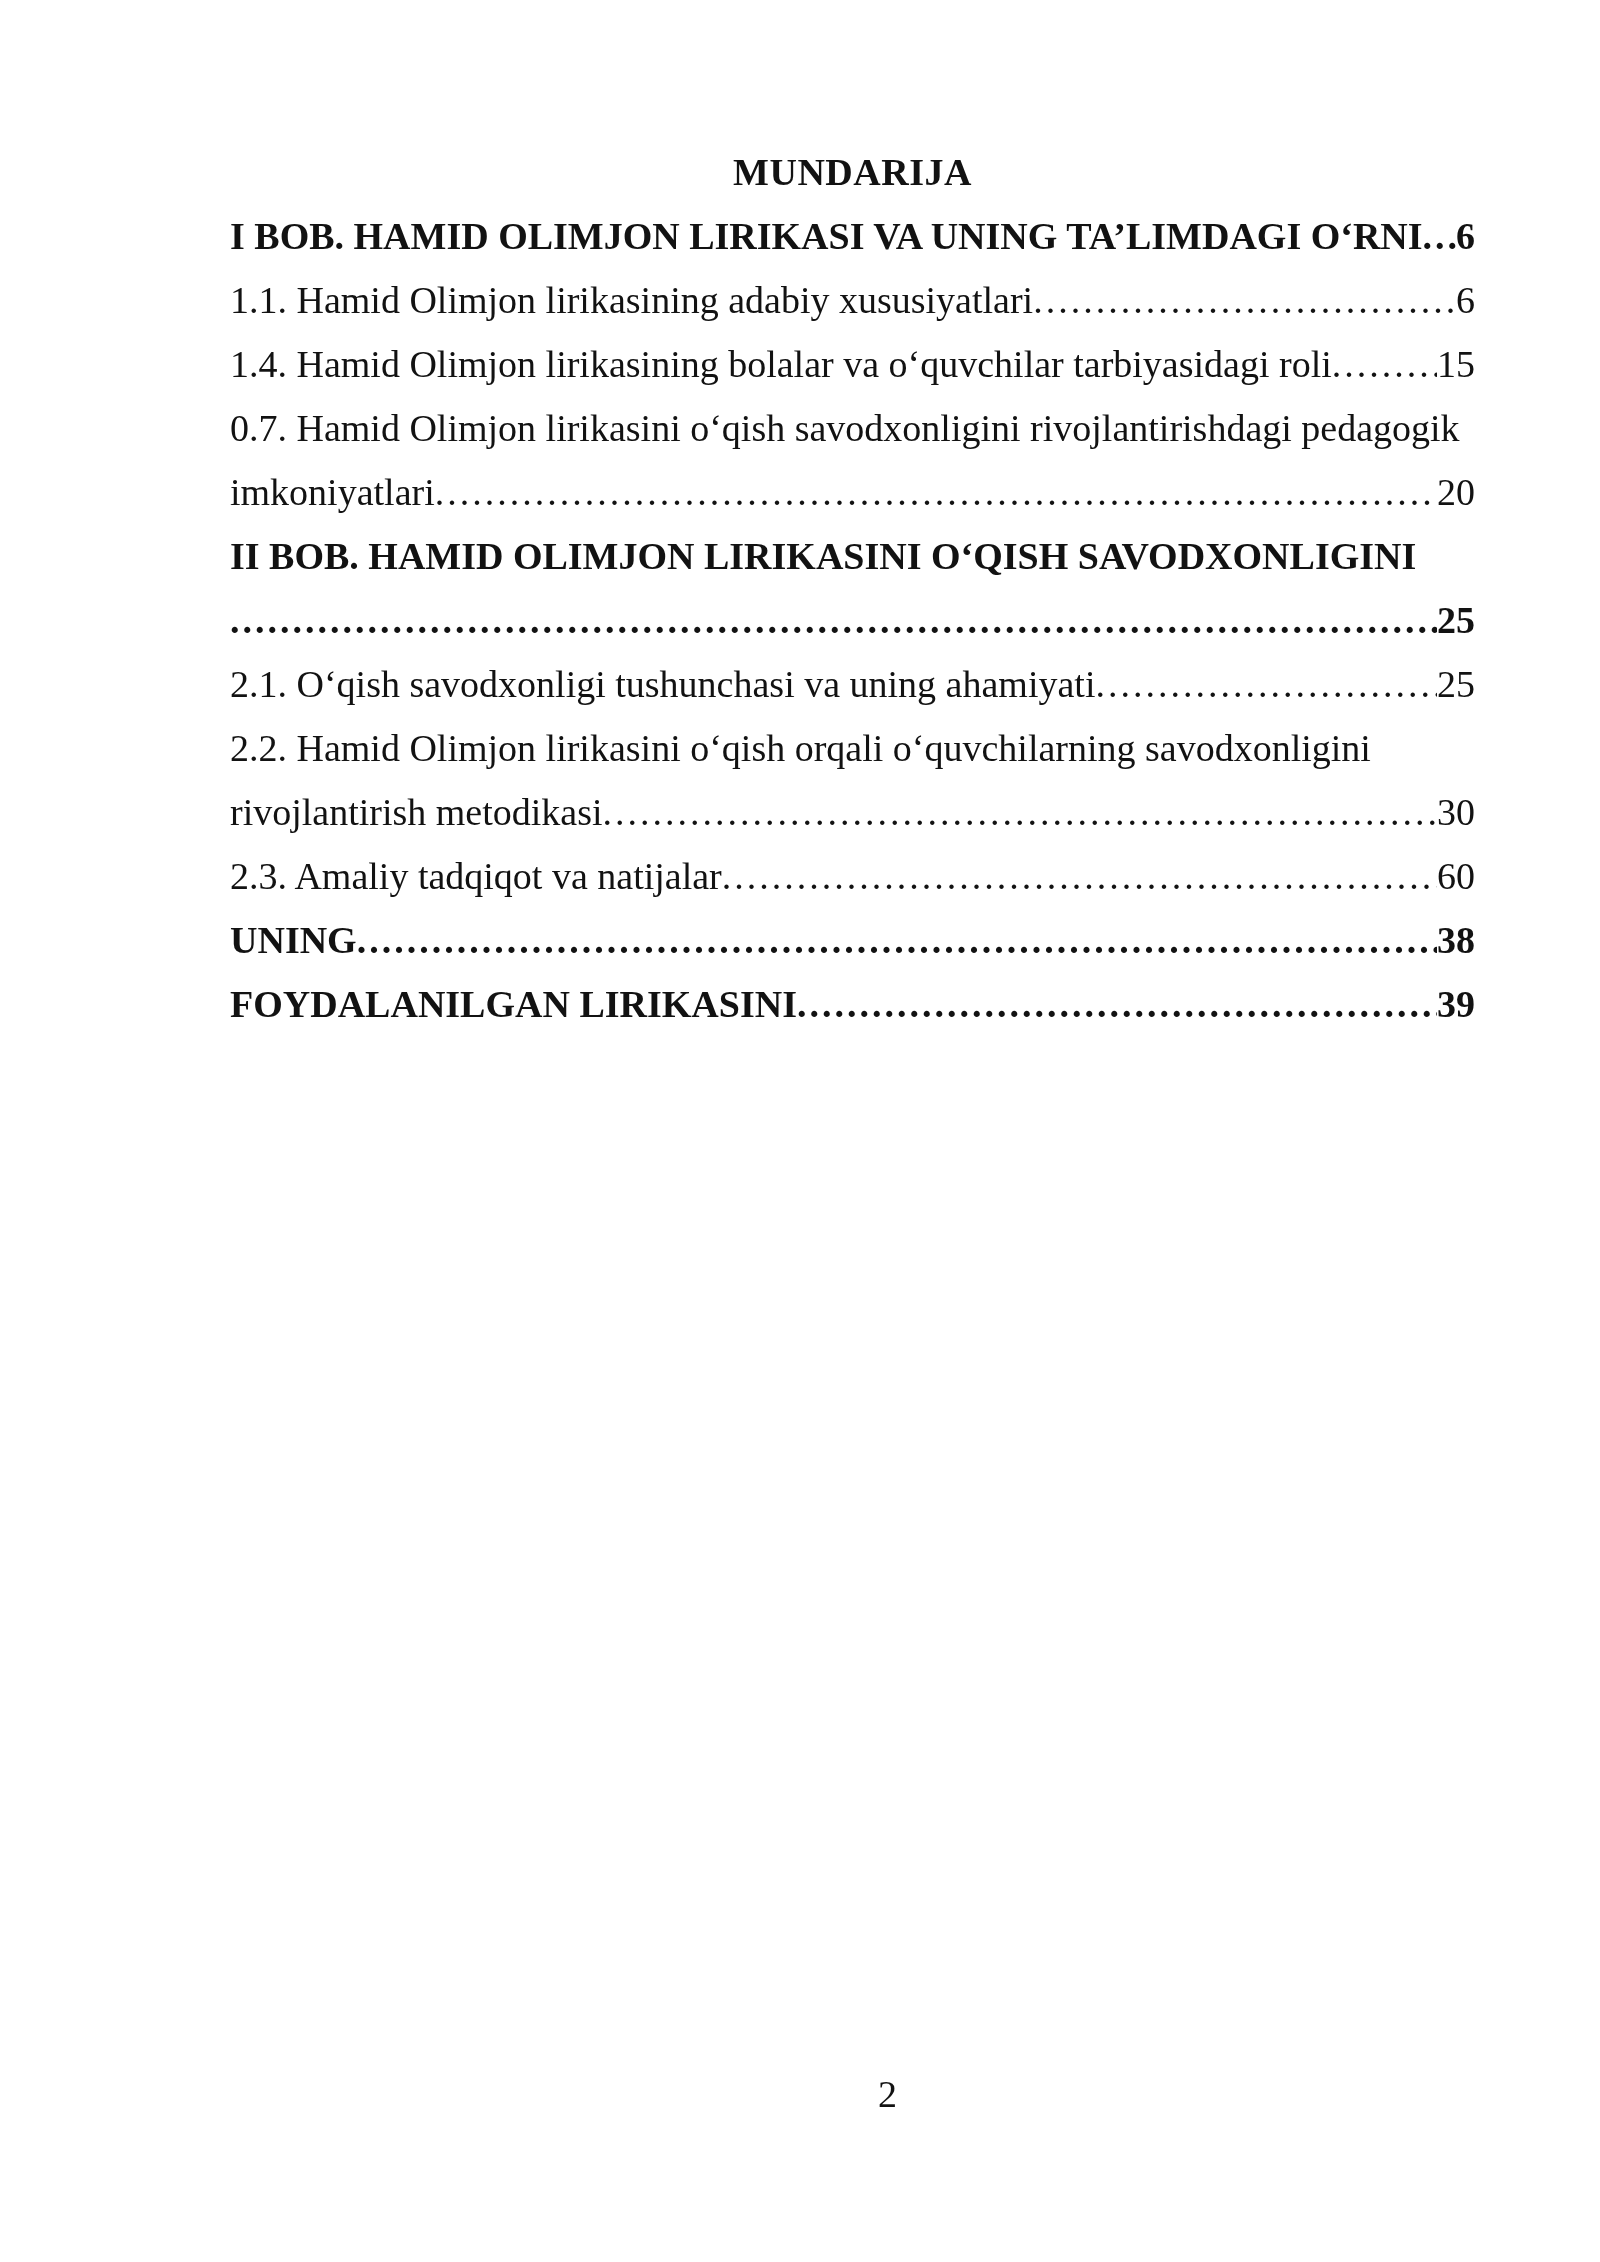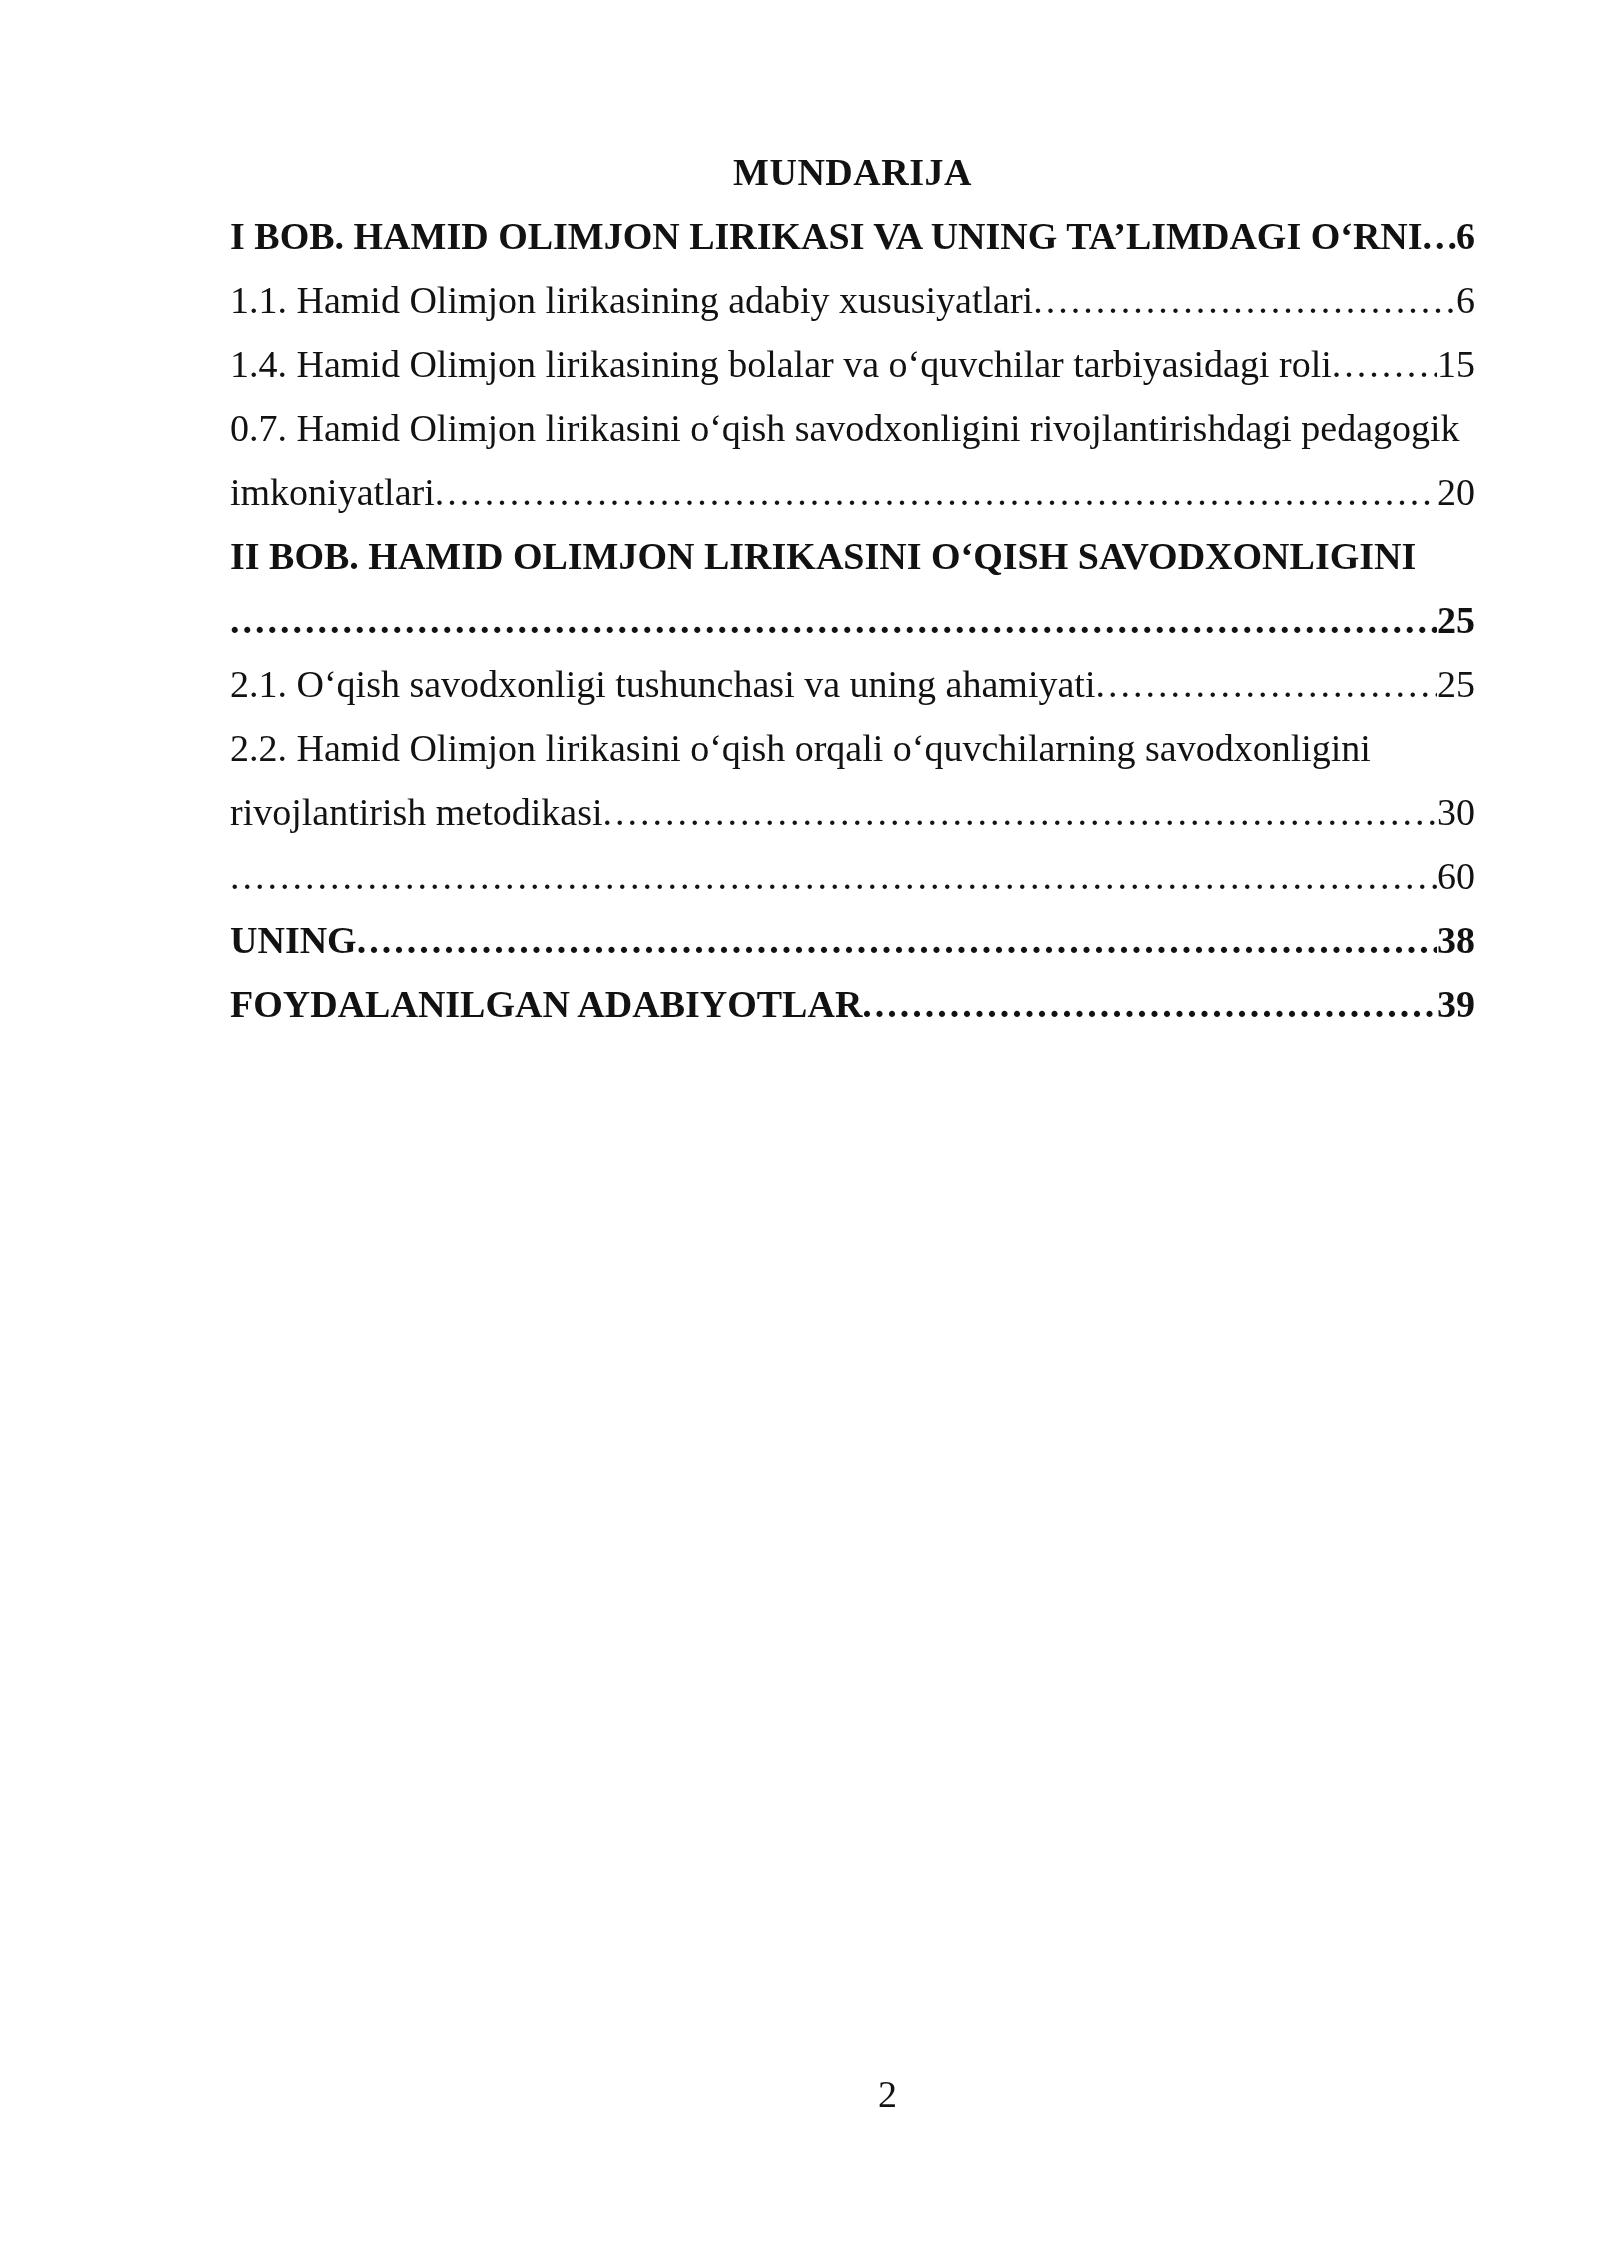--- a/index.html
+++ b/index.html
@@ -112,29 +112,30 @@
       </div>
       <div class="toc-line">
         <span class="toc-label">2.2. Hamid Olimjon lirikasini o‘qish orqali o‘quvchilarning savodxonligini</span>
       </div>
       <div class="toc-line">
         <span class="toc-label">rivojlantirish metodikasi</span>
         <span class="toc-leader"></span>
         <span class="toc-page">30</span>
       </div>
       <div class="toc-line">
+        <span class="toc-label">2.3. Amaliy tadqiqot va natijalar</span>
         <span class="toc-leader"></span>
         <span class="toc-page">60</span>
       </div>
       <div class="toc-line bold">
         <span class="toc-label">UNING</span>
         <span class="toc-leader"></span>
         <span class="toc-page">38</span>
       </div>
       <div class="toc-line bold">
-        <span class="toc-label">FOYDALANILGAN ADABIYOTLAR</span>
+        <span class="toc-label">FOYDALANILGAN LIRIKASINI</span>
         <span class="toc-leader"></span>
         <span class="toc-page">39</span>
       </div>
     </div>
 
   <div class="footer-page-number">2</div>
 </div>
 
 </body></html>

